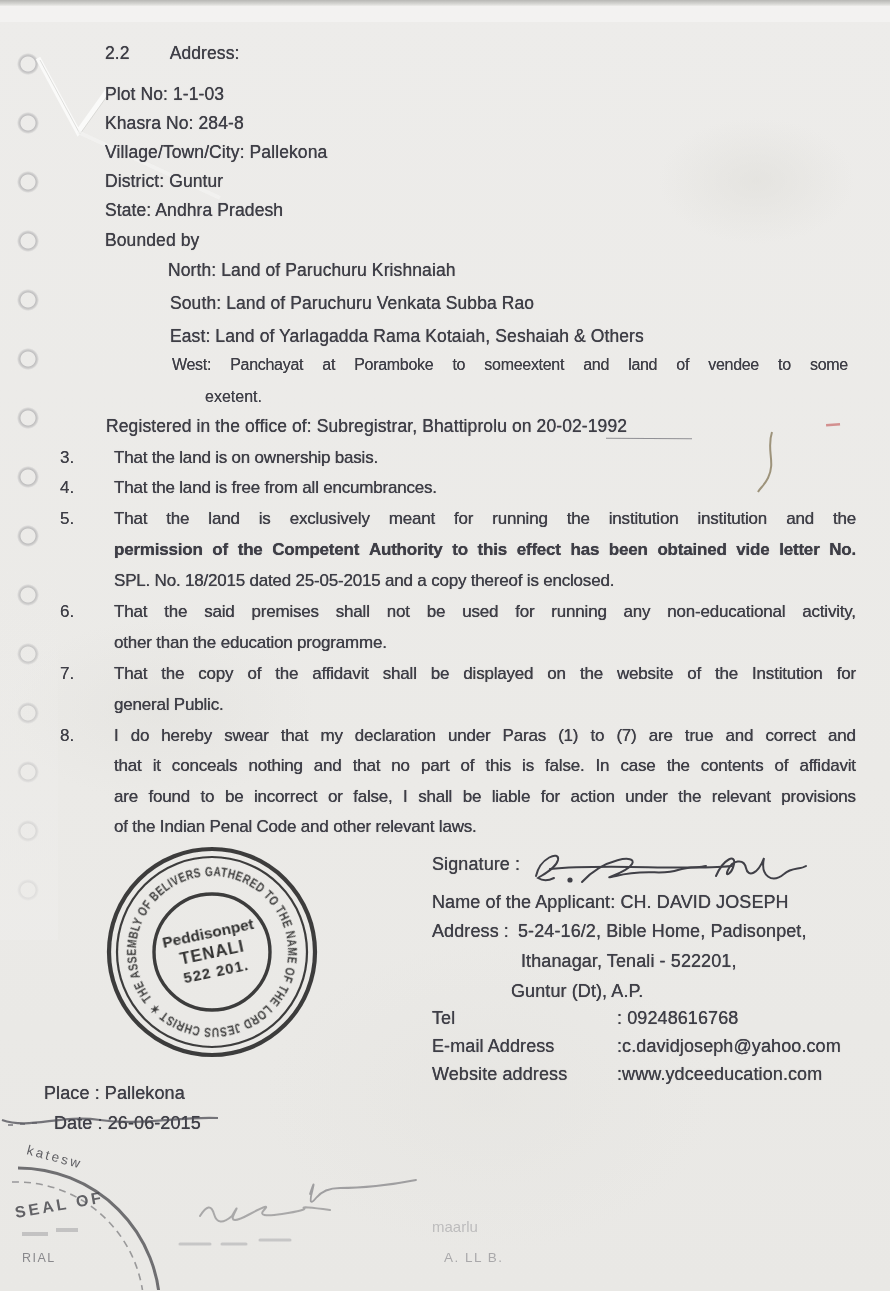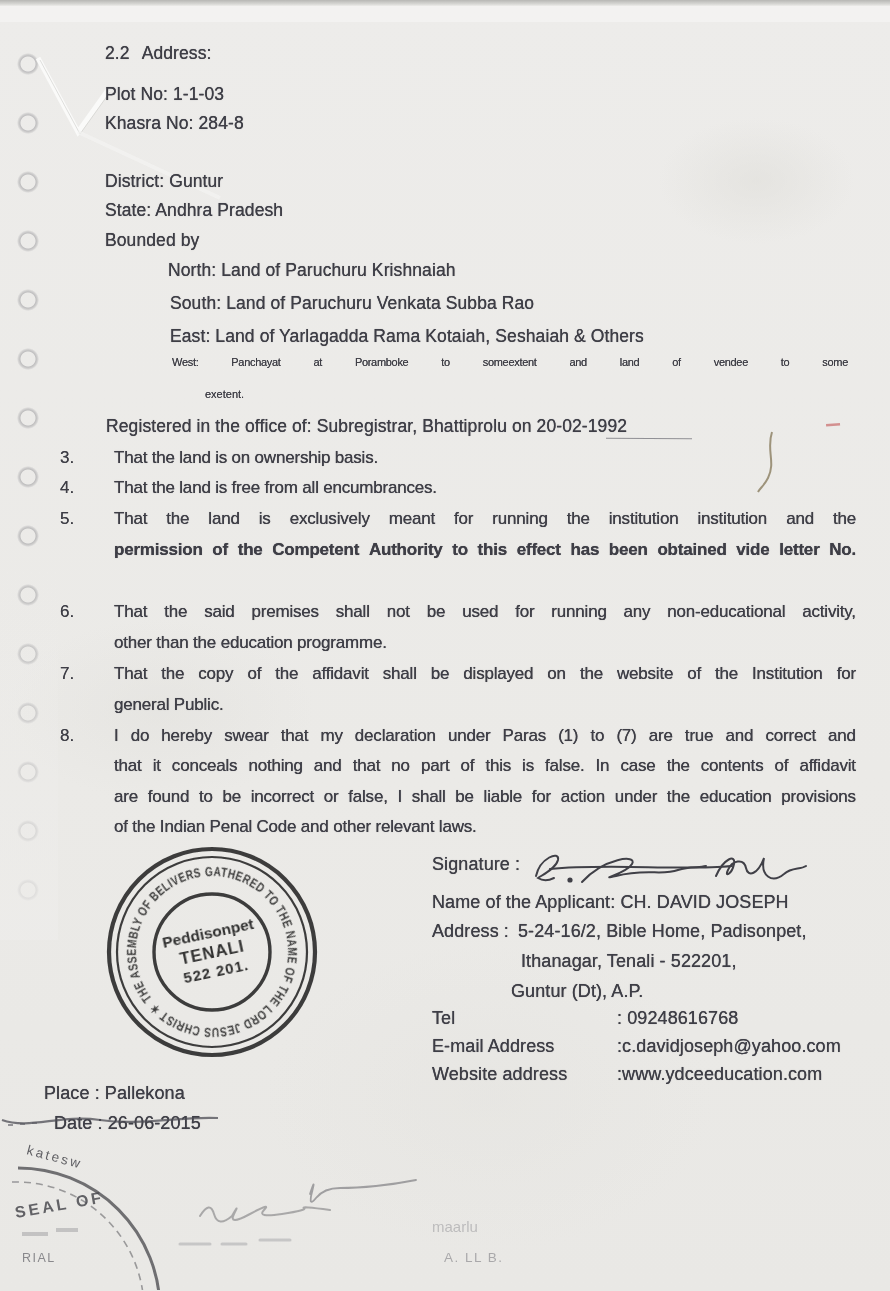--- a/index.html
+++ b/index.html
@@ -9,31 +9,31 @@
     color:#3e3e46;
     background:
       radial-gradient(140px 90px at 85% 14%, rgba(221,220,215,.5), transparent 70%),
       radial-gradient(220px 130px at 18% 55%, rgba(224,223,219,.45), transparent 70%),
       radial-gradient(320px 220px at 55% 85%, rgba(227,226,222,.4), transparent 70%),
       linear-gradient(180deg,#edecea 0%,#ebeae7 60%,#e9e8e5 100%);
   }
   .line{position:absolute;white-space:nowrap;font-size:17.5px;letter-spacing:.1px;
         text-shadow:0 0 .5px rgba(64,64,72,.9),0 0 1.2px rgba(64,64,72,.3);}
   .rline{font-size:18px;}
-  .sec{display:flex;gap:12px;}
+  .sec{display:flex;gap:40px;}
   .dec{position:absolute;left:60px;width:787px;}
   .dec .num{position:absolute;left:0;top:0;font-size:17px;white-space:nowrap;
         text-shadow:0 0 .5px rgba(64,64,72,.9);}
   .dec .body{margin-left:54px;width:742px;}
   .dec .ln{height:31px;font-size:17px;letter-spacing:-.2px;white-space:nowrap;
         text-shadow:0 0 .5px rgba(64,64,72,.9),0 0 1.2px rgba(64,64,72,.3);}
   .dec.d8 .ln{height:30.3px;}
   .j{letter-spacing:-.3px;} 
   .westblock{position:absolute;left:172px;top:356px;width:676px;}
-  .westblock .ln{height:32px;font-size:11px;white-space:nowrap;
+  .westblock .ln{height:32px;font-size:16px;white-space:nowrap;
         text-shadow:0 0 .5px rgba(64,64,72,.9);}
   .topedge{position:absolute;left:0;top:0;width:890px;height:6px;
         background:linear-gradient(180deg,#b7b7b4,#d9d9d6 70%,rgba(217,217,214,0));}
   .glare{position:absolute;left:0;top:6px;width:890px;height:16px;background:rgba(255,255,255,.35);}
   .holes{position:absolute;left:6px;top:36px;width:44px;height:900px;
         background-image:radial-gradient(circle at 22px 28px, rgba(0,0,0,0) 7px,
            rgba(105,105,112,.34) 8px, rgba(105,105,112,.2) 9.5px, rgba(0,0,0,0) 11px);
         background-size:44px 59px;background-repeat:repeat-y;}
   .holefade{position:absolute;left:0;top:560px;width:58px;height:380px;
         background:linear-gradient(180deg,rgba(237,236,234,0),rgba(237,236,234,.8));}
@@ -57,20 +57,21 @@
     <path d="M 58,92 L 200,158" fill="none" stroke="#f4f4f2" stroke-width="4" opacity=".65"></path>
   </svg>
 
   <div class="line sec" style="left:105px;top:43px">
     <span>2.2</span>
     <span>Address:</span>
   </div>
 
   <div class="line" style="left:105px;top:84px">Plot No: 1-1-03</div>
   <div class="line" style="left:105px;top:113px">Khasra No: 284-8</div>
+  <div class="line" style="left:105px;top:142px">Village/Town/City: Pallekona</div>
   <div class="line" style="left:105px;top:171px">District: Guntur</div>
   <div class="line" style="left:105px;top:200px">State: Andhra Pradesh</div>
   <div class="line" style="left:105px;top:230px">Bounded by</div>
 
   <div class="line" style="left:168px;top:260px">North: Land of Paruchuru Krishnaiah</div>
   <div class="line" style="left:170px;top:293px">South: Land of Paruchuru Venkata Subba Rao</div>
   <div class="line" style="left:170px;top:326px">East: Land of Yarlagadda Rama Kotaiah, Seshaiah &amp; Others</div>
   <div class="westblock">
     <div class="ln j" style="display: flex; justify-content: space-between;">
         <span>West:</span>
@@ -130,20 +131,21 @@
           <span>to</span>
           <span>this</span>
           <span>effect</span>
           <span>has</span>
           <span>been</span>
           <span>obtained</span>
           <span>vide</span>
           <span>letter</span>
           <span>No.</span>
         </div>
+      <div class="ln">SPL. No. 18/2015 dated 25-05-2015 and a copy thereof is enclosed.</div>
     </div>
   </div>
   <div class="dec" style="top:602px">
     <span class="num">6.</span>
     <div class="body">
       <div class="ln j" style="display: flex; justify-content: space-between;">
           <span>That</span>
           <span>the</span>
           <span>said</span>
           <span>premises</span>
@@ -235,21 +237,21 @@
           <span>or</span>
           <span>false,</span>
           <span>I</span>
           <span>shall</span>
           <span>be</span>
           <span>liable</span>
           <span>for</span>
           <span>action</span>
           <span>under</span>
           <span>the</span>
-          <span>education</span>
+          <span>relevant</span>
           <span>provisions</span>
         </div>
       <div class="ln">of the Indian Penal Code and other relevant laws.</div>
     </div>
   </div>
 
   <div class="artifact" style="left:96px;top:844px">
     <svg width="236" height="224" viewBox="0 0 236 224">
       <defs>
           <filter id="inkblur">

